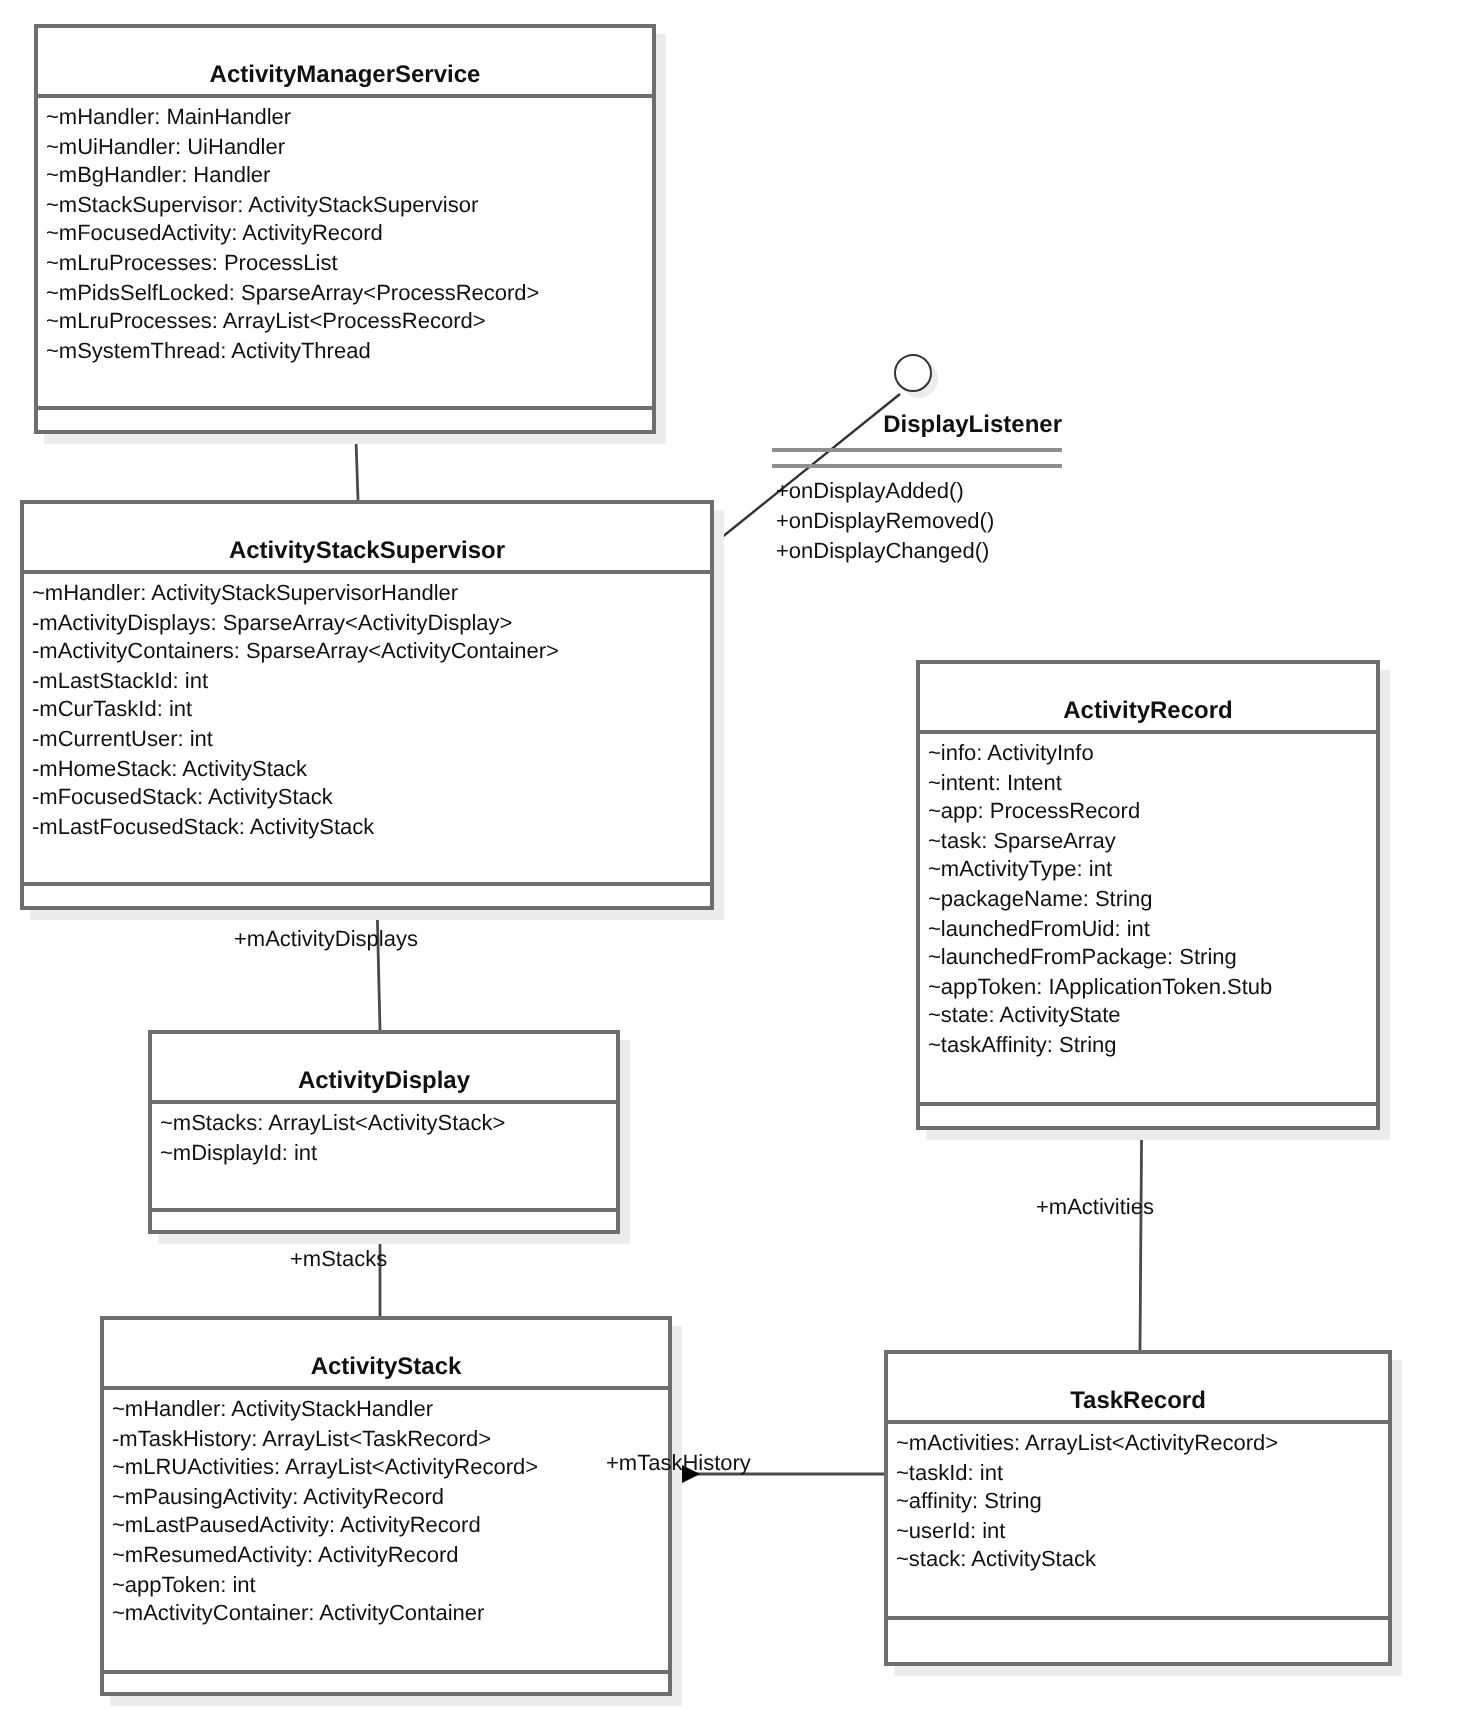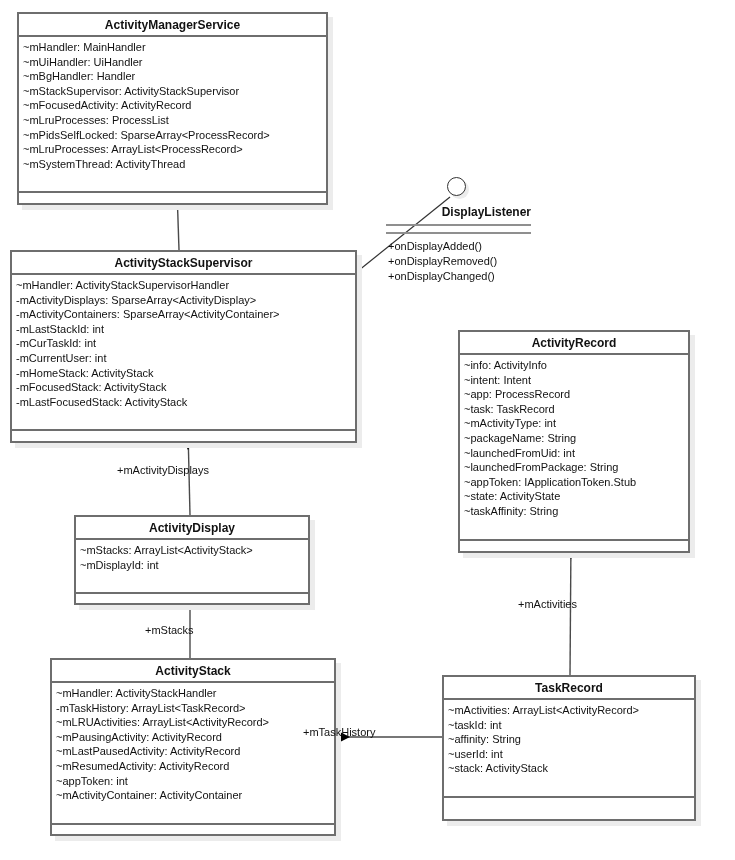--- a/index.html
+++ b/index.html
@@ -7,21 +7,21 @@
     position:relative;width:735px;height:860px;background:#ffffff;overflow:hidden;
     font-family:"Liberation Sans",sans-serif;color:#111;
   }
   
   .uml-class{
     position:absolute;background:#fff;border:2px solid #6e6e6e;
     box-shadow:5px 5px 0 #ececec;box-sizing:border-box;z-index:2;
   }
   .uml-title{
     font-size:12px;font-weight:bold;text-align:center;
-    padding:4px 2px 3px;border-bottom:2px solid #6e6e6e;white-space:nowrap;
+    padding:16px 2px 3px;border-bottom:2px solid #6e6e6e;white-space:nowrap;
   }
   .uml-attrs{
     font-size:11px;line-height:14.6px;padding:3px 4px 20px;
     border-bottom:2px solid #6e6e6e;white-space:nowrap;
   }
   .uml-attr-row{white-space:nowrap;}
   .uml-empty{background:#fff;}
   
   #cls-ams{left:17px;top:12px;width:311px;}
   #cls-sup{left:10px;top:250px;width:347px;}
@@ -114,21 +114,21 @@
       </div>
     <div class="uml-empty" style="height:10px"></div>
   </div>
 
   <div class="uml-class" id="cls-rec">
     <div class="uml-title">ActivityRecord</div>
     <div class="uml-attrs">
         <div class="uml-attr-row">~info: ActivityInfo</div>
         <div class="uml-attr-row">~intent: Intent</div>
         <div class="uml-attr-row">~app: ProcessRecord</div>
-        <div class="uml-attr-row">~task: TaskRecord</div>
+        <div class="uml-attr-row">~task: SparseArray</div>
         <div class="uml-attr-row">~mActivityType: int</div>
         <div class="uml-attr-row">~packageName: String</div>
         <div class="uml-attr-row">~launchedFromUid: int</div>
         <div class="uml-attr-row">~launchedFromPackage: String</div>
         <div class="uml-attr-row">~appToken: IApplicationToken.Stub</div>
         <div class="uml-attr-row">~state: ActivityState</div>
         <div class="uml-attr-row">~taskAffinity: String</div>
       </div>
     <div class="uml-empty" style="height:10px"></div>
   </div>

